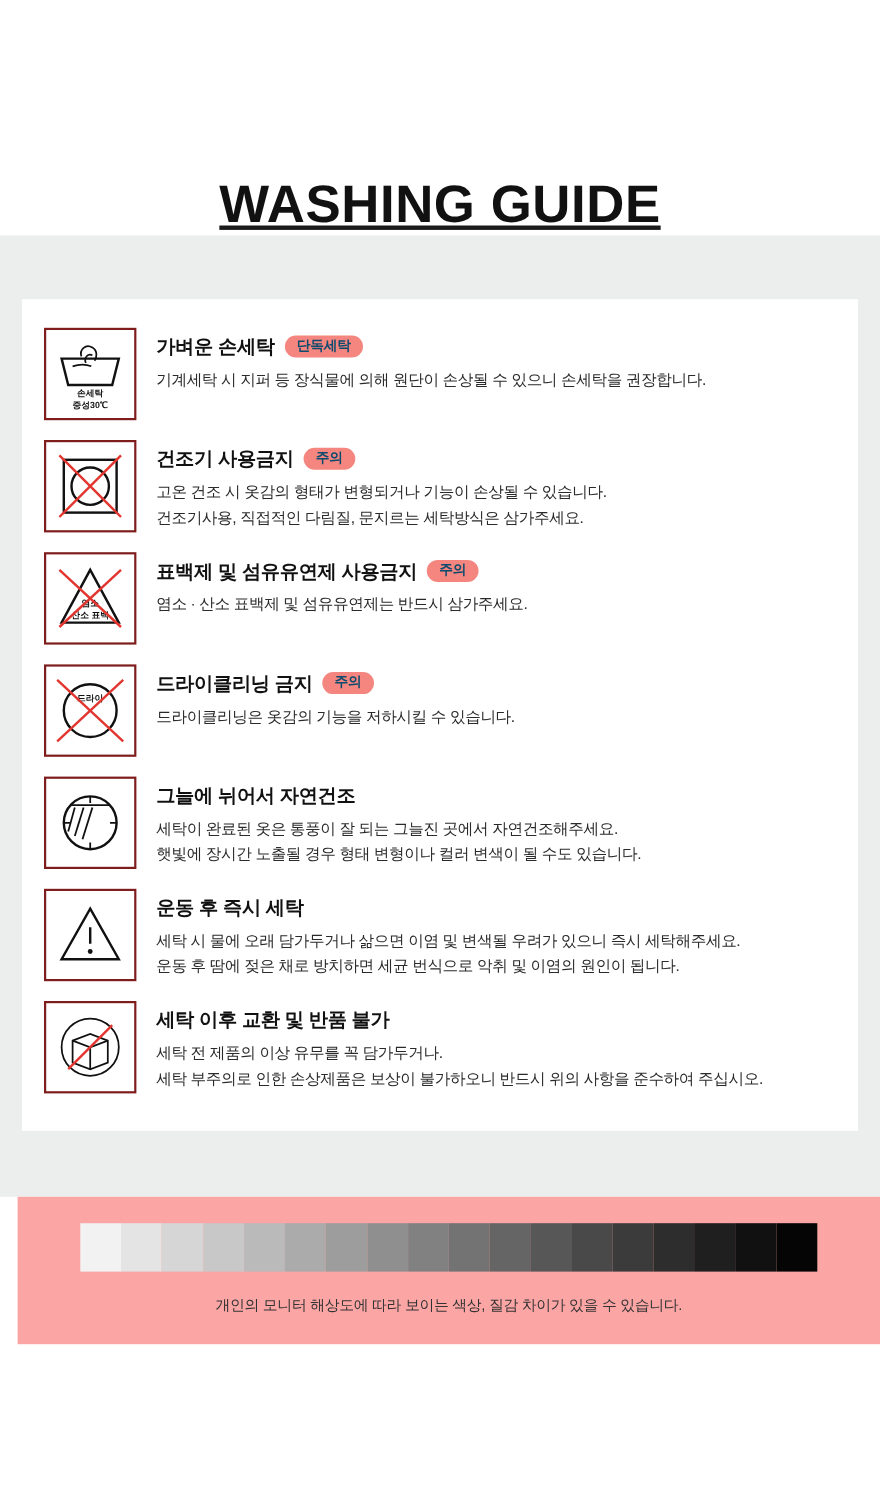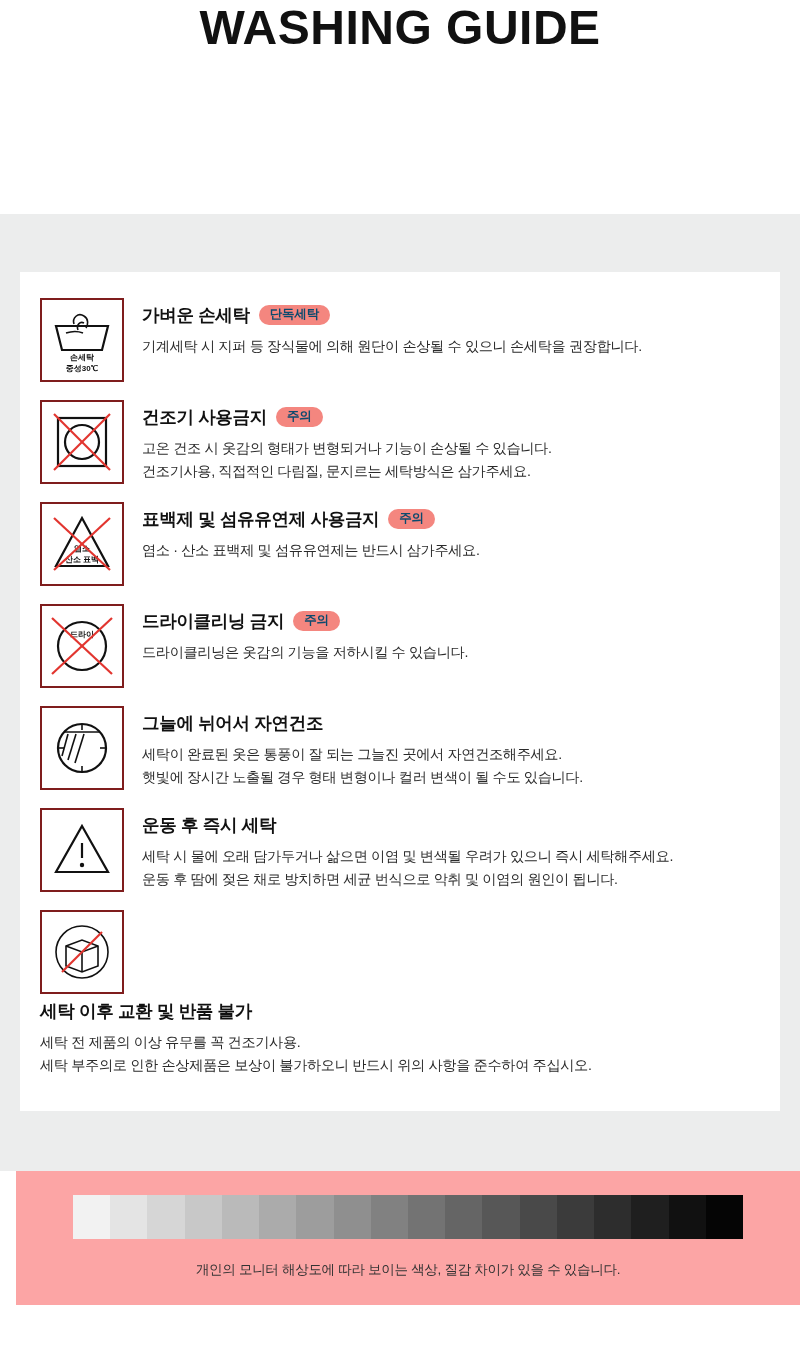--- a/index.html
+++ b/index.html
@@ -21,22 +21,23 @@
     background: #ffffff;
     display: flex;
     flex-direction: column;
   }
 
   
   .header {
     height: 214px;
     background: #ffffff;
     display: flex;
-    align-items: flex-start;
+    align-items: flex-end;
     justify-content: center;
+    text-decoration: underline;
   }
   .header-title {
     font-size: 48px;
     font-weight: bold;
     letter-spacing: 0.5px;
     color: #111111;
     text-align: center;
     font-family: "Liberation Sans", sans-serif;
   }
 
@@ -54,21 +55,21 @@
     box-sizing: border-box;
   }
 
   
   .guide-row {
     display: flex;
     align-items: flex-start;
     padding: 0 22px 0 20px;
     margin-bottom: 18px;
   }
-  .guide-row:last-child { margin-bottom: 0; flex-direction: column; }
+  .guide-row:last-child { margin-bottom: 0; }
 
   .icon-box {
     width: 84px;
     height: 84px;
     min-width: 84px;
     border: 2px solid #7f1d1d;
     box-sizing: border-box;
     margin-right: 18px;
     position: relative;
     background: #fff;
@@ -290,21 +291,21 @@
             <path class="stroke-thin" d="M24 34 L40 40 L56 34"></path>
             <line class="stroke-thin" x1="40" y1="40" x2="40" y2="60"></line>
             <line class="xred" x1="20" y1="60" x2="60" y2="20"></line>
           </svg>
         </div>
         <div class="row-text">
           <div class="row-head">
             <span class="row-title">세탁 이후 교환 및 반품 불가</span>
           </div>
           <div class="row-desc">
-            <div>세탁 전 제품의 이상 유무를 꼭 건조기사용.</div>
+            <div>세탁 전 제품의 이상 유무를 꼭 담가두거나.</div>
             <div>세탁 부주의로 인한 손상제품은 보상이 불가하오니 반드시 위의 사항을 준수하여 주십시오.</div>
           </div>
         </div>
       </div>
 
     </div>
   </div>
 
   <div class="footer">
     <div class="swatches">

